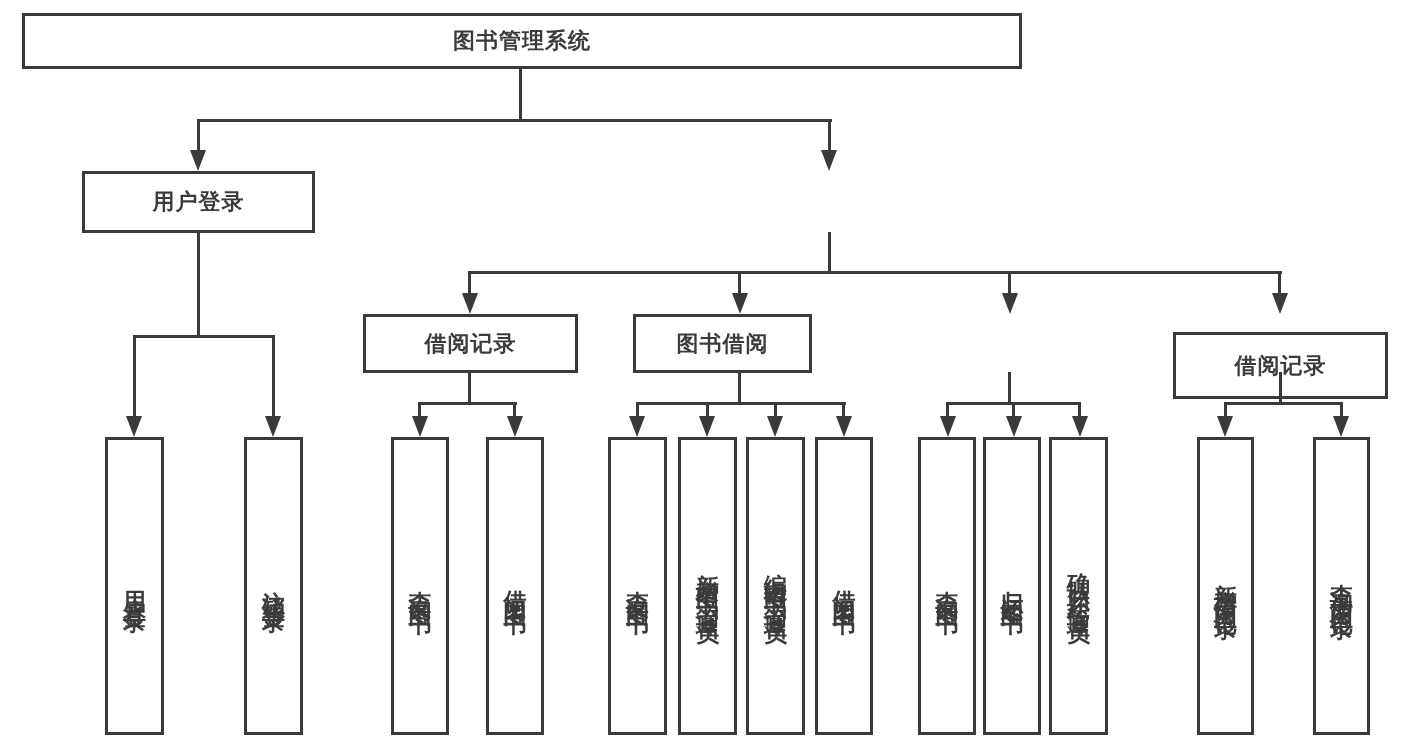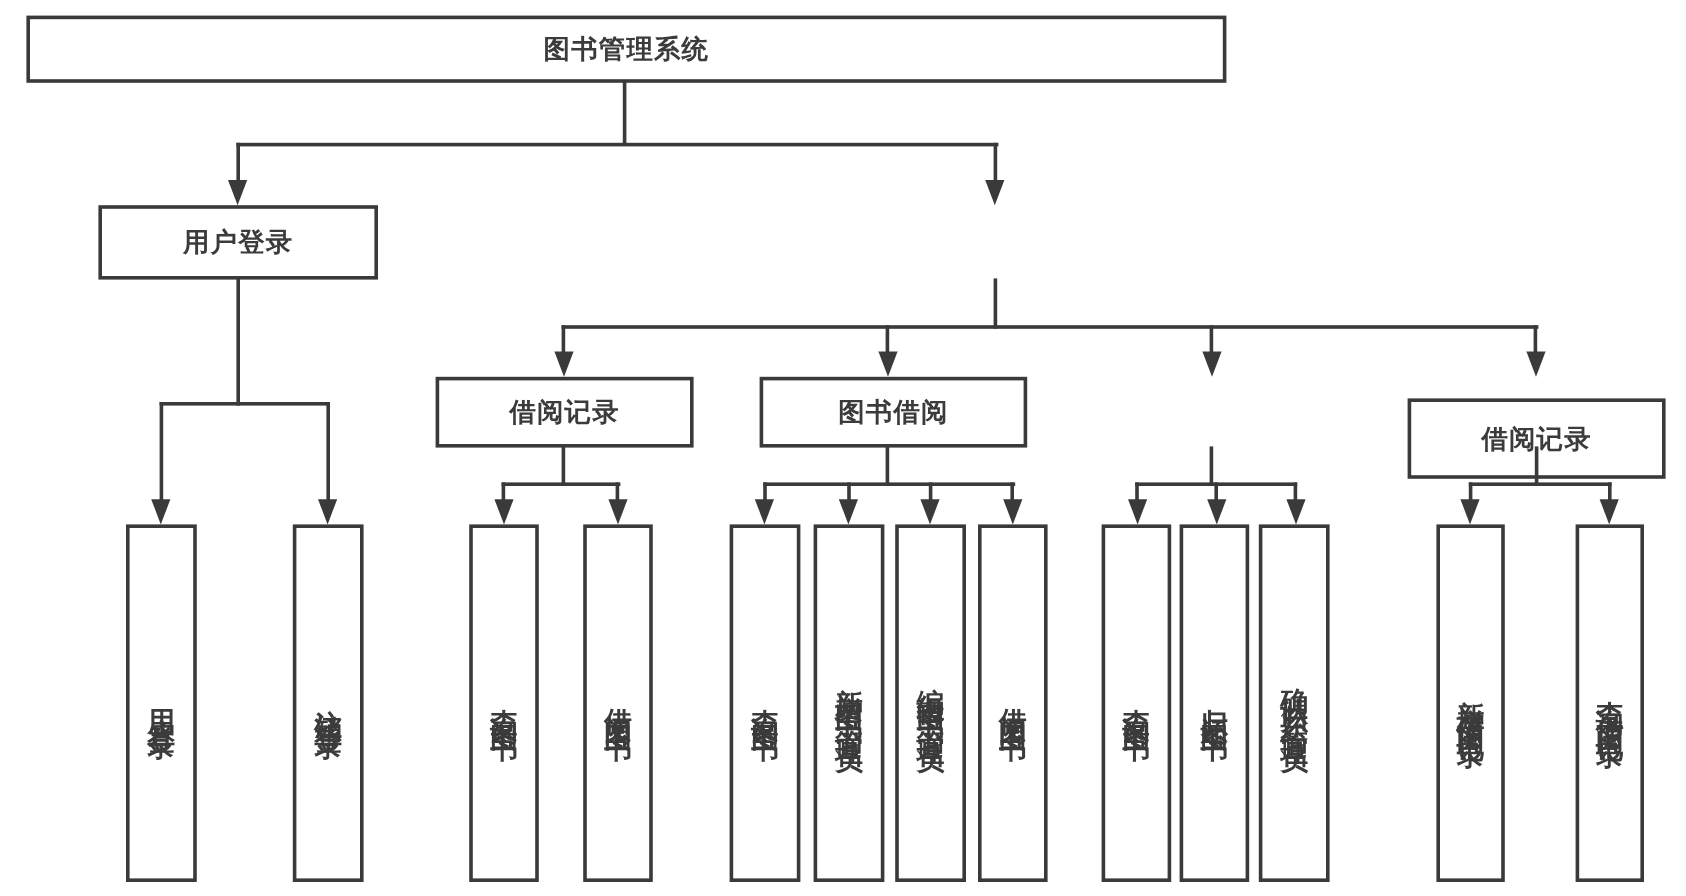--- a/index.html
+++ b/index.html
@@ -93,21 +93,21 @@
     <div class="arrowhead" style="left:462px;top:293px"></div>
     <div class="vline" style="left:738px;top:271px;height:26px"></div>
     <div class="arrowhead" style="left:732px;top:293px"></div>
     <div class="vline" style="left:1008px;top:271px;height:26px"></div>
     <div class="arrowhead" style="left:1002px;top:293px"></div>
     <div class="vline" style="left:1278px;top:271px;height:26px"></div>
     <div class="arrowhead" style="left:1272px;top:293px"></div>
   </div>
 
   <div class="box" style="left:363px;top:314px;width:215px;height:59px">借阅记录</div>
-  <div class="box" style="left:633px;top:314px;width:223px;height:59px">图书借阅</div>
+  <div class="box" style="left:633px;top:314px;width:179px;height:59px">图书借阅</div>
   <div class="box" style="left:1173px;top:332px;width:215px;height:67px">借阅记录</div>
 
   <div>
     <div class="vline" style="left:468px;top:372px;height:33px"></div>
     <div class="hline" style="left:418px;top:402px;width:99px"></div>
     <div class="vline" style="left:418px;top:402px;height:18px"></div>
     <div class="arrowhead" style="left:412px;top:416px"></div>
     <div class="vline" style="left:513px;top:402px;height:18px"></div>
     <div class="arrowhead" style="left:507px;top:416px"></div>
   </div>

